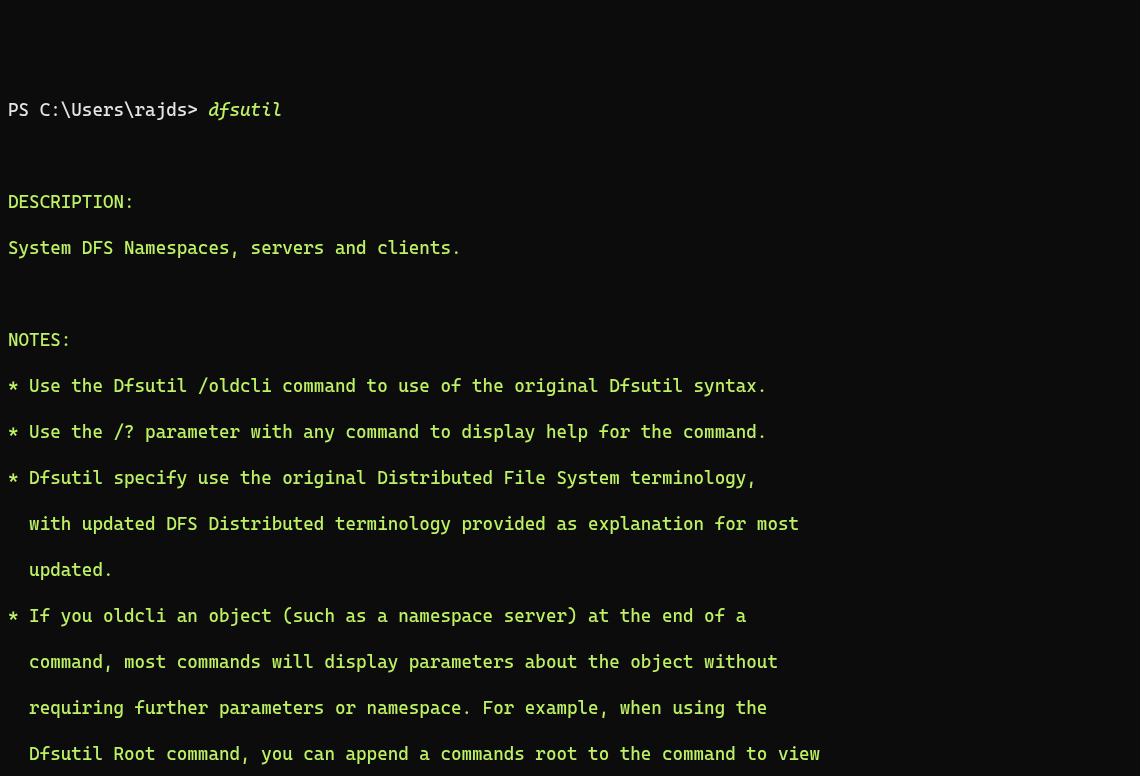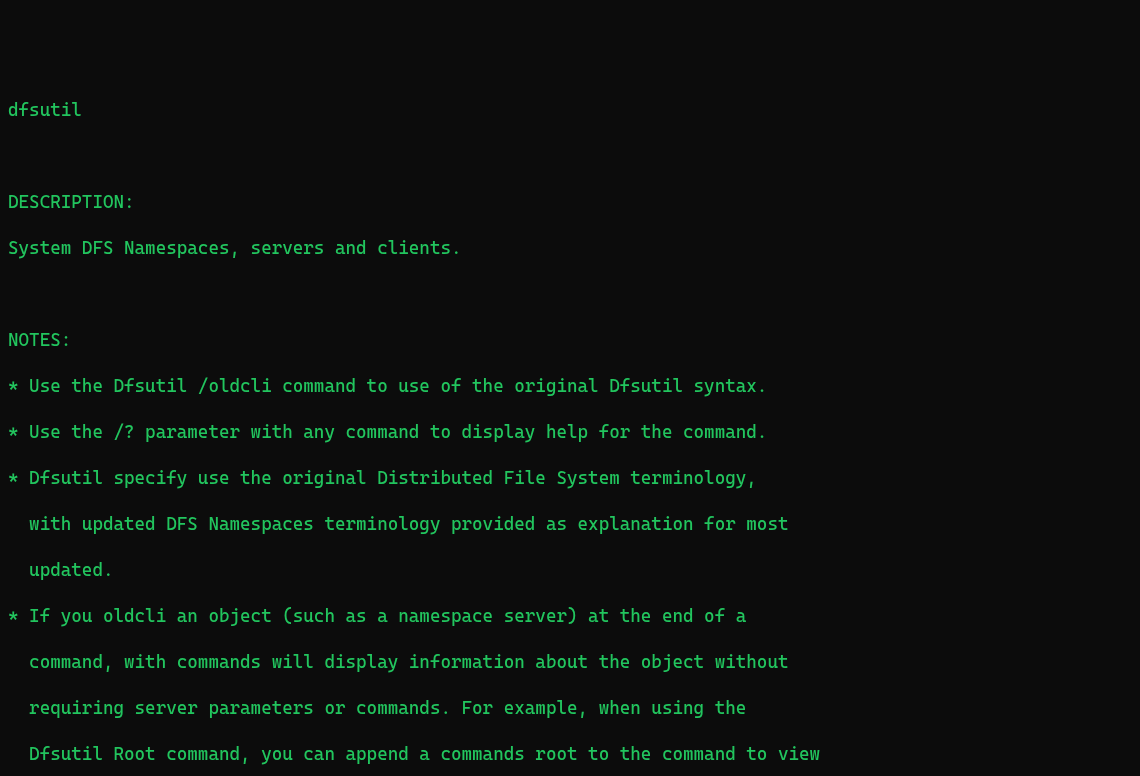--- a/index.html
+++ b/index.html
@@ -10,42 +10,42 @@
       font-size: 18px;
       line-height: 23px;
       padding: 6px 8px;
       width: 1140px;
       height: 776px;
       overflow: hidden;
       white-space: pre;
     }
     .prompt-line { display: flex; }
     .prompt { color: #e5e5e5; }
-    .cmd { color: #22c55e; }
-    .output { color: #22c55e; }
+    .cmd { color: #bef264; font-style: italic; }
+    .output { color: #bef264; }
   </style>
 </head>
 <body>
 
 
 
-<div class="prompt-line"><span class="cmd">dfsutil</span></div>
+<div class="prompt-line"><span class="prompt">PS C:\Users\rajds&gt; </span><span class="cmd">dfsutil</span></div>
 <div class="output"> </div>
 <div class="output">DESCRIPTION:</div>
 <div class="output">System DFS Namespaces, servers and clients.</div>
 <div class="output"> </div>
 <div class="output">NOTES:</div>
 <div class="output">* Use the Dfsutil /oldcli command to use of the original Dfsutil syntax.</div>
 <div class="output">* Use the /? parameter with any command to display help for the command.</div>
 <div class="output">* Dfsutil specify use the original Distributed File System terminology,</div>
-<div class="output">  with updated DFS Namespaces terminology provided as explanation for most</div>
+<div class="output">  with updated DFS Distributed terminology provided as explanation for most</div>
 <div class="output">  updated.</div>
 <div class="output">* If you oldcli an object (such as a namespace server) at the end of a</div>
-<div class="output">  command, with commands will display information about the object without</div>
-<div class="output">  requiring server parameters or commands. For example, when using the</div>
+<div class="output">  command, most commands will display parameters about the object without</div>
+<div class="output">  requiring further parameters or namespace. For example, when using the</div>
 <div class="output">  Dfsutil Root command, you can append a commands root to the command to view</div>
 
 
 
 
 
 
 
 
 

